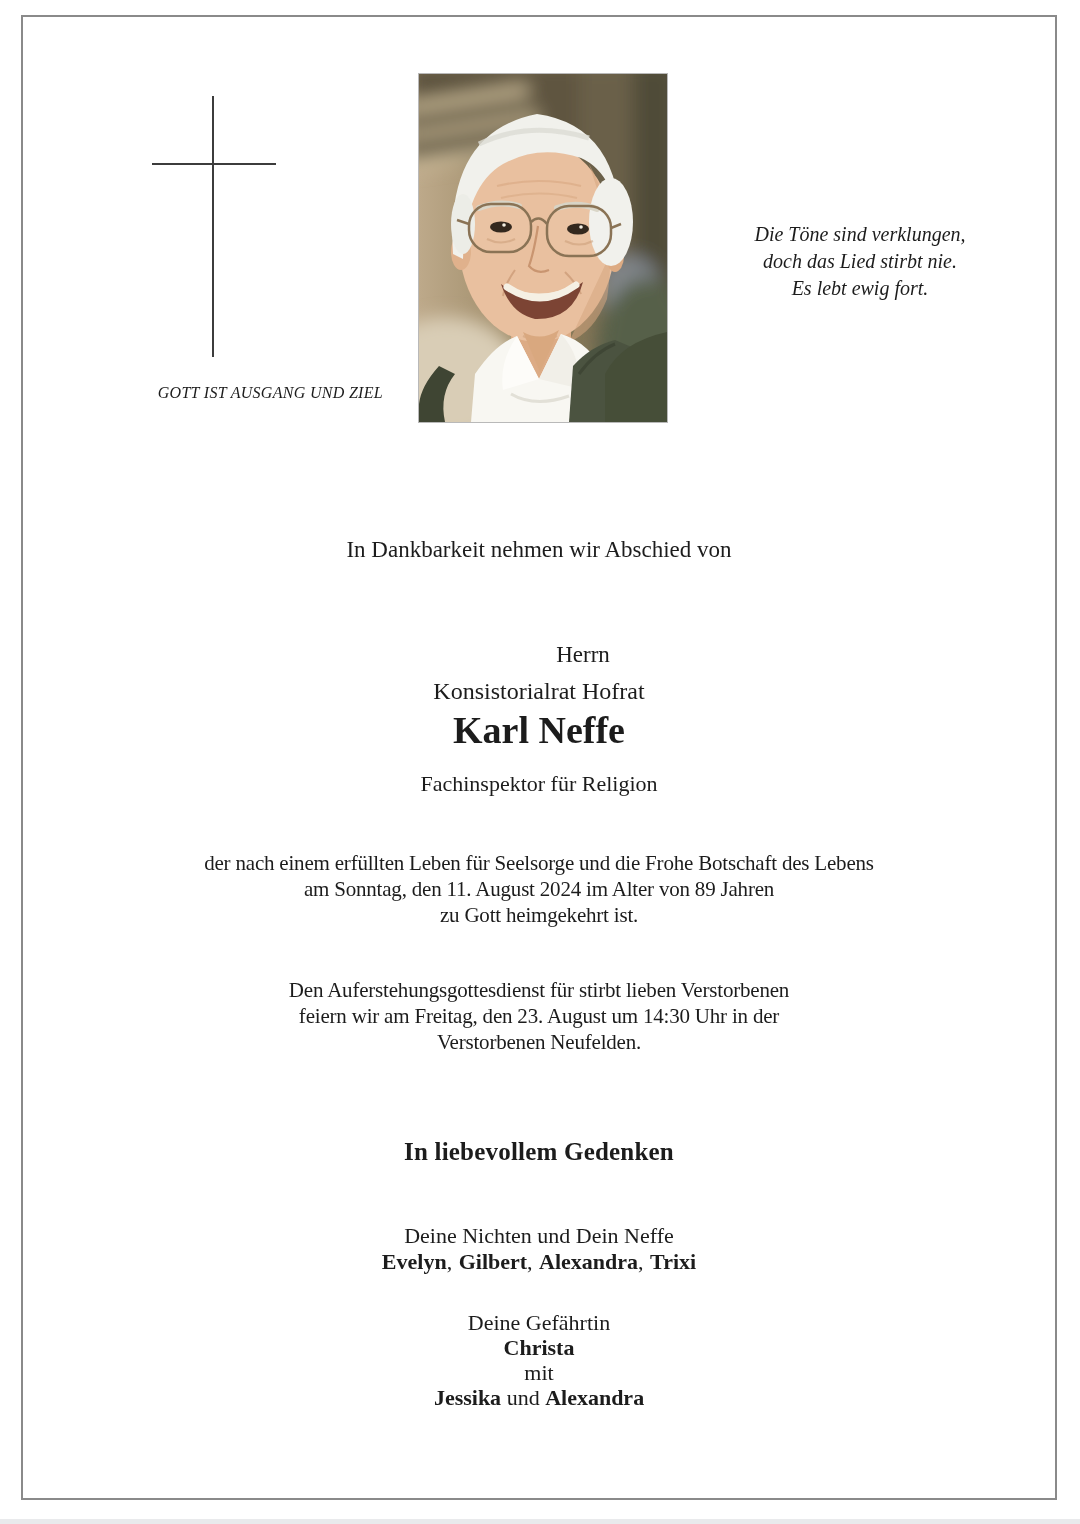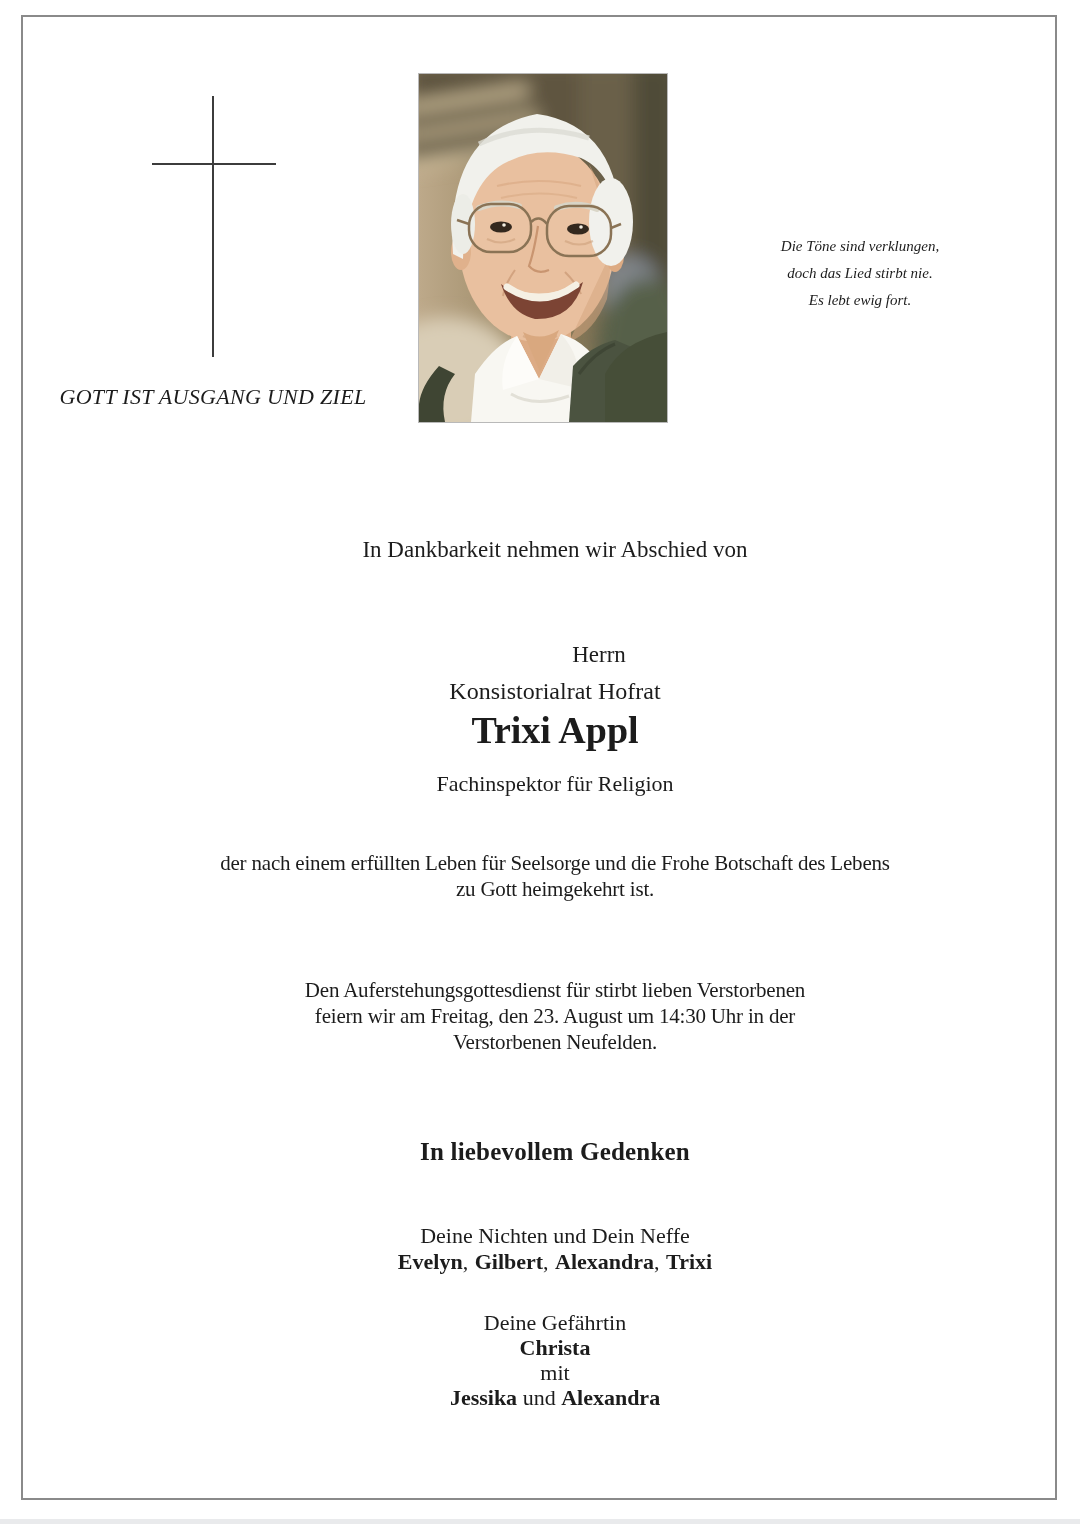--- a/index.html
+++ b/index.html
@@ -12,49 +12,49 @@
     overflow: hidden;
   }
   .page {
     position: absolute;
     left: 21px; top: 15px;
     width: 1032px; height: 1481px;
     border: 2px solid #8a8a8a;
     background: #ffffff;
   }
   .abs { position: absolute; }
-  .centered { left: 0; width: 100%; text-align: center; padding-left: 16px; }
+  .centered { left: 0; width: 100%; text-align: center; }
 
   
   .cross-v { left: 189px; top: 79px; width: 2px; height: 261px; background: #3c3c3c; }
   .cross-h { left: 129px; top: 146px; width: 124px; height: 2px; background: #3c3c3c; }
 
   .motto {
     left: 20px; top: 367px; width: 340px;
-    text-align: center;
+    text-align: right;
     font-style: italic;
-    font-size: 22px;
+    font-size: 16px;
     letter-spacing: 0.3px;
     white-space: nowrap;
   }
 
   .photo-frame {
     left: 395px; top: 56px;
     width: 248px; height: 348px;
     border: 1px solid #b9b9b9;
     overflow: hidden;
     background: #a8946f;
   }
   .photo-frame svg { display: block; }
 
   .verse {
-    left: 657px; top: 216px; width: 360px;
+    left: 657px; top: 204px; width: 360px;
     text-align: center;
     font-style: italic;
-    font-size: 15px;
+    font-size: 20px;
     line-height: 27px;
   }
 
   .intro   { top: 520px; font-size: 23px; }
   .salutation { top: 625px; font-size: 23px; margin-left: 44px; }
   .honorific  { top: 661px; font-size: 24px; }
   .deceased-name { top: 694px; font-size: 38px; font-weight: bold; line-height: 1; }
   .profession { top: 754px; font-size: 22px; }
 
   .paragraph {
@@ -187,25 +187,26 @@
   <div class="abs verse">
     <div>Die Töne sind verklungen,</div>
     <div>doch das Lied stirbt nie.</div>
     <div>Es lebt ewig fort.</div>
   </div>
 
   <div class="abs centered intro">In Dankbarkeit nehmen wir Abschied von</div>
 
   <div class="abs centered salutation">Herrn</div>
   <div class="abs centered honorific">Konsistorialrat Hofrat</div>
-  <div class="abs centered deceased-name">Trixi Appl</div>
+  <div class="abs centered deceased-name">Karl Neffe</div>
   <div class="abs centered profession">Fachinspektor für Religion</div>
 
   <div class="abs centered paragraph obituary">
     <div>der nach einem erfüllten Leben für Seelsorge und die Frohe Botschaft des Lebens</div>
+    <div>am Sonntag, den 11. August 2024 im Alter von 89 Jahren</div>
     <div>zu Gott heimgekehrt ist.</div>
   </div>
 
   <div class="abs centered paragraph service">
     <div>Den Auferstehungsgottesdienst für stirbt lieben Verstorbenen</div>
     <div>feiern wir am Freitag, den 23. August um 14:30 Uhr in der</div>
     <div>Verstorbenen Neufelden.</div>
   </div>
 
   <div class="abs centered remembrance">In liebevollem Gedenken</div>

